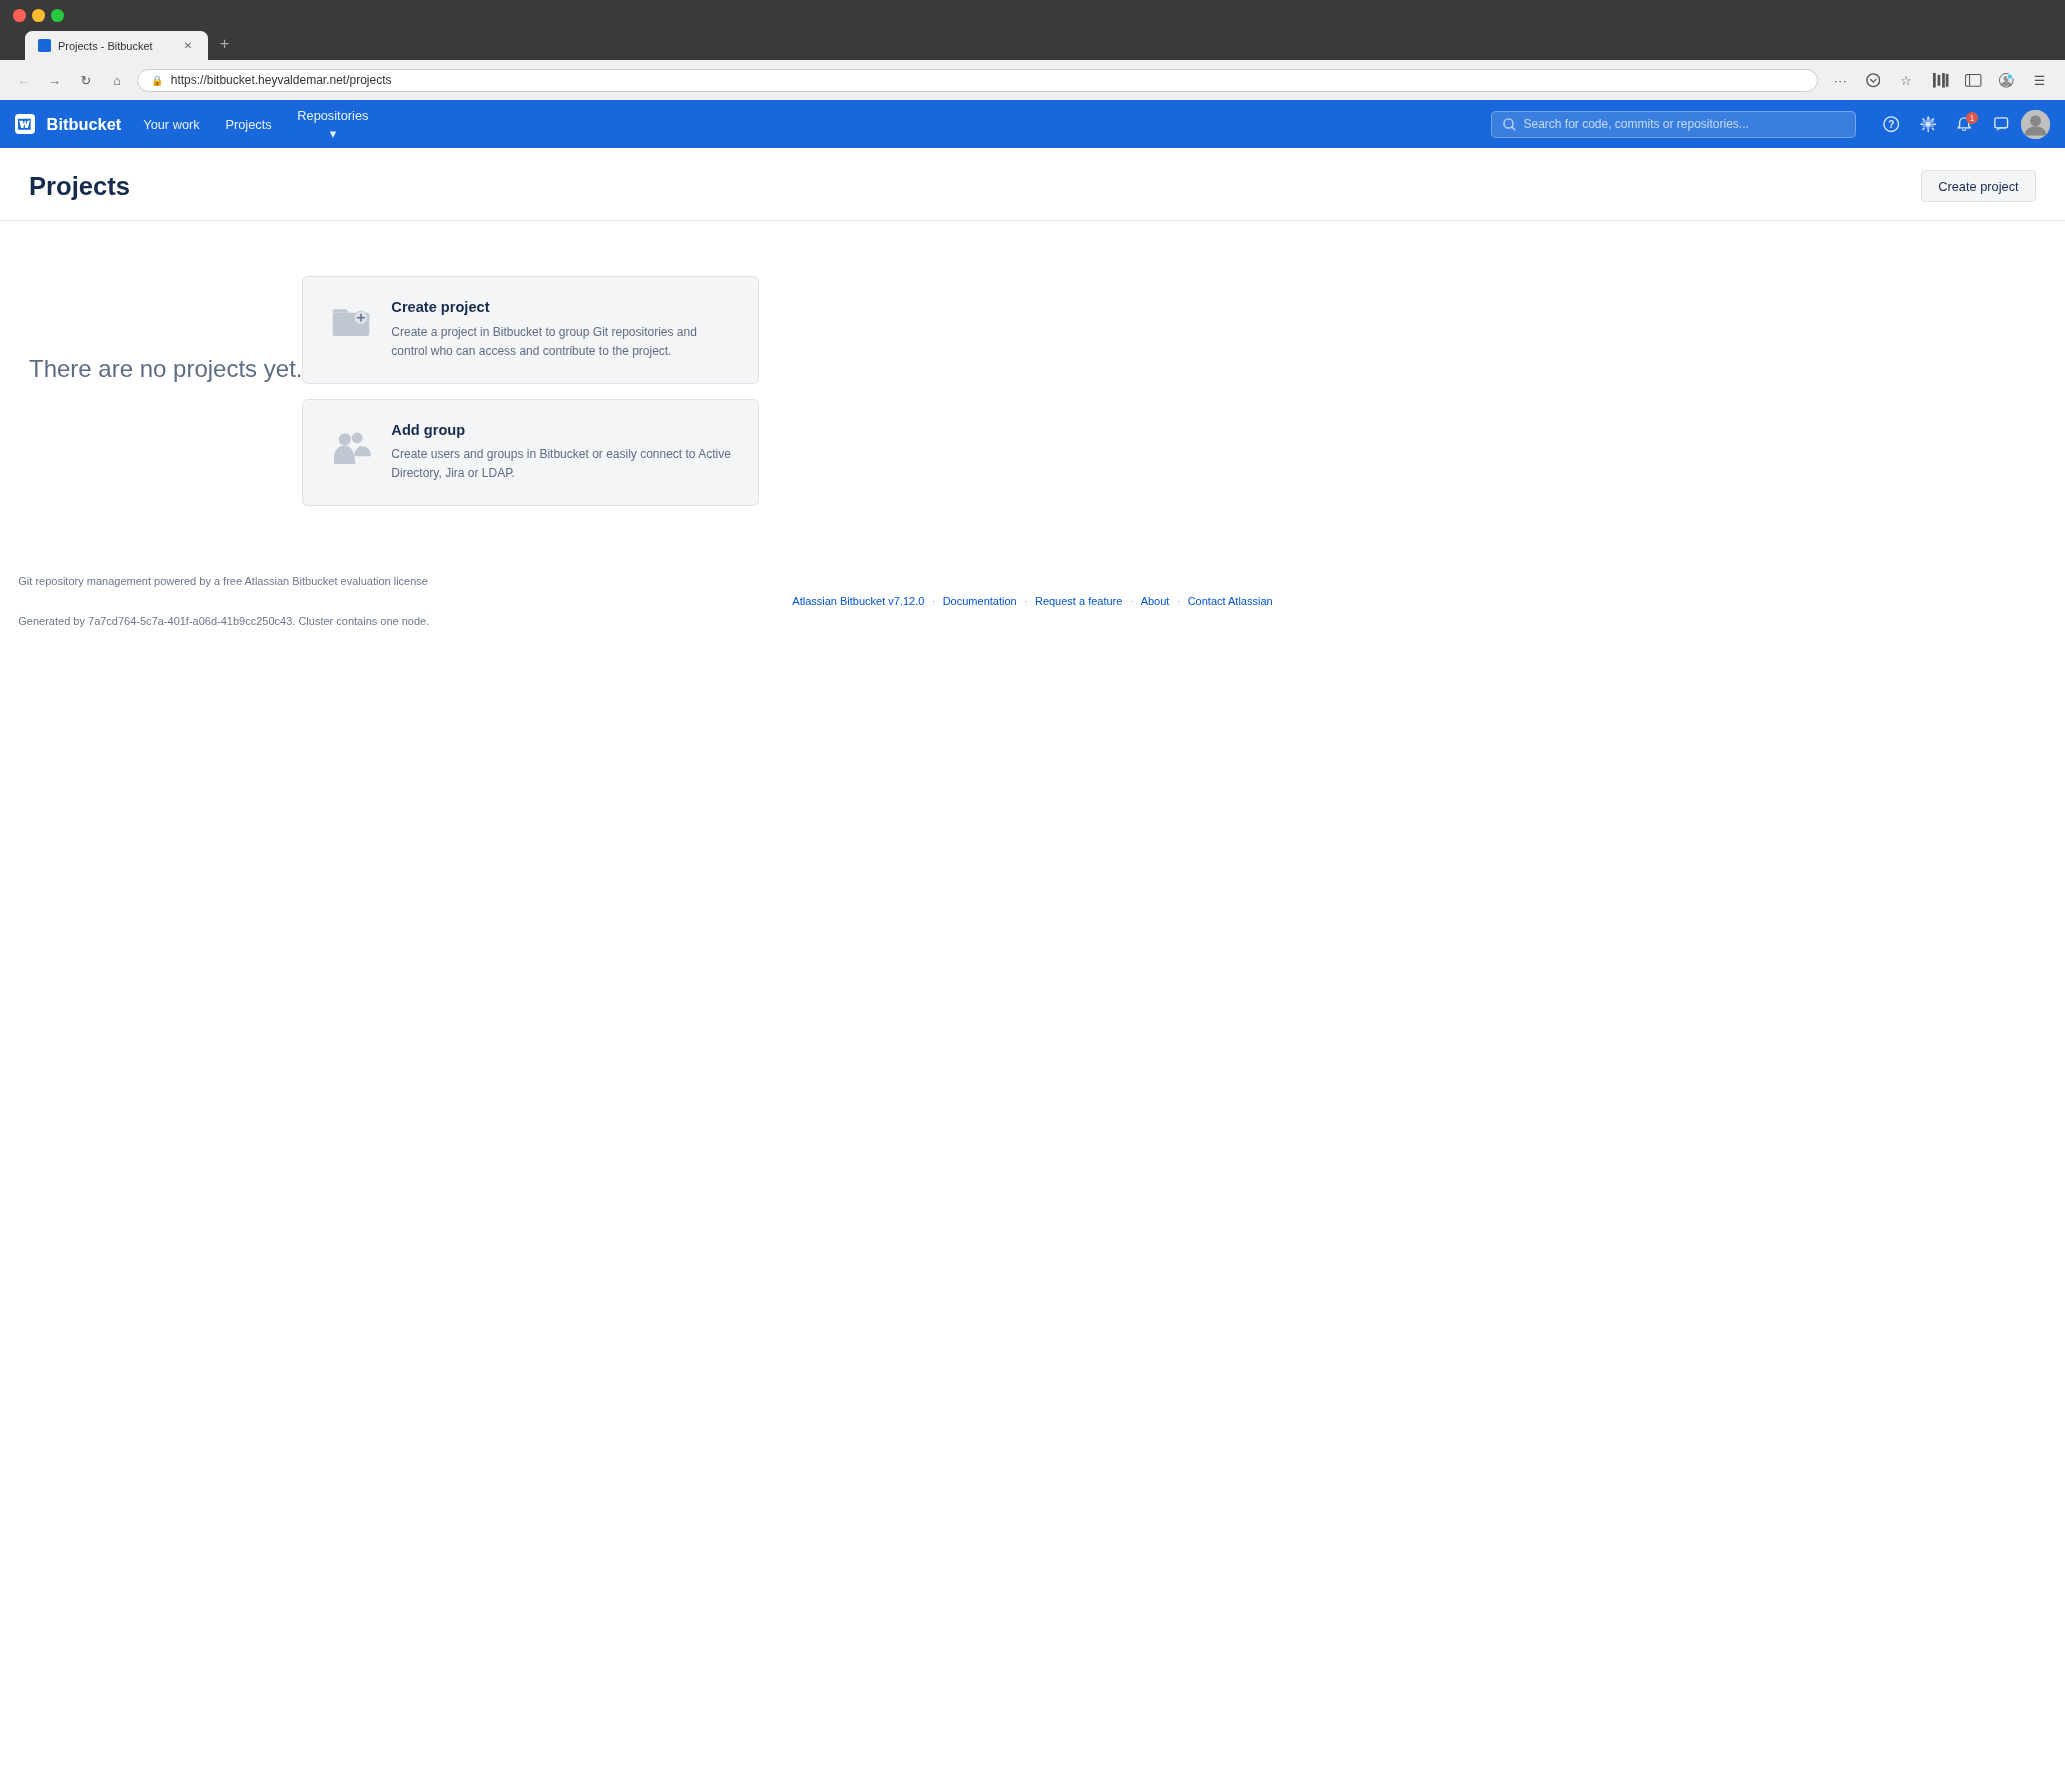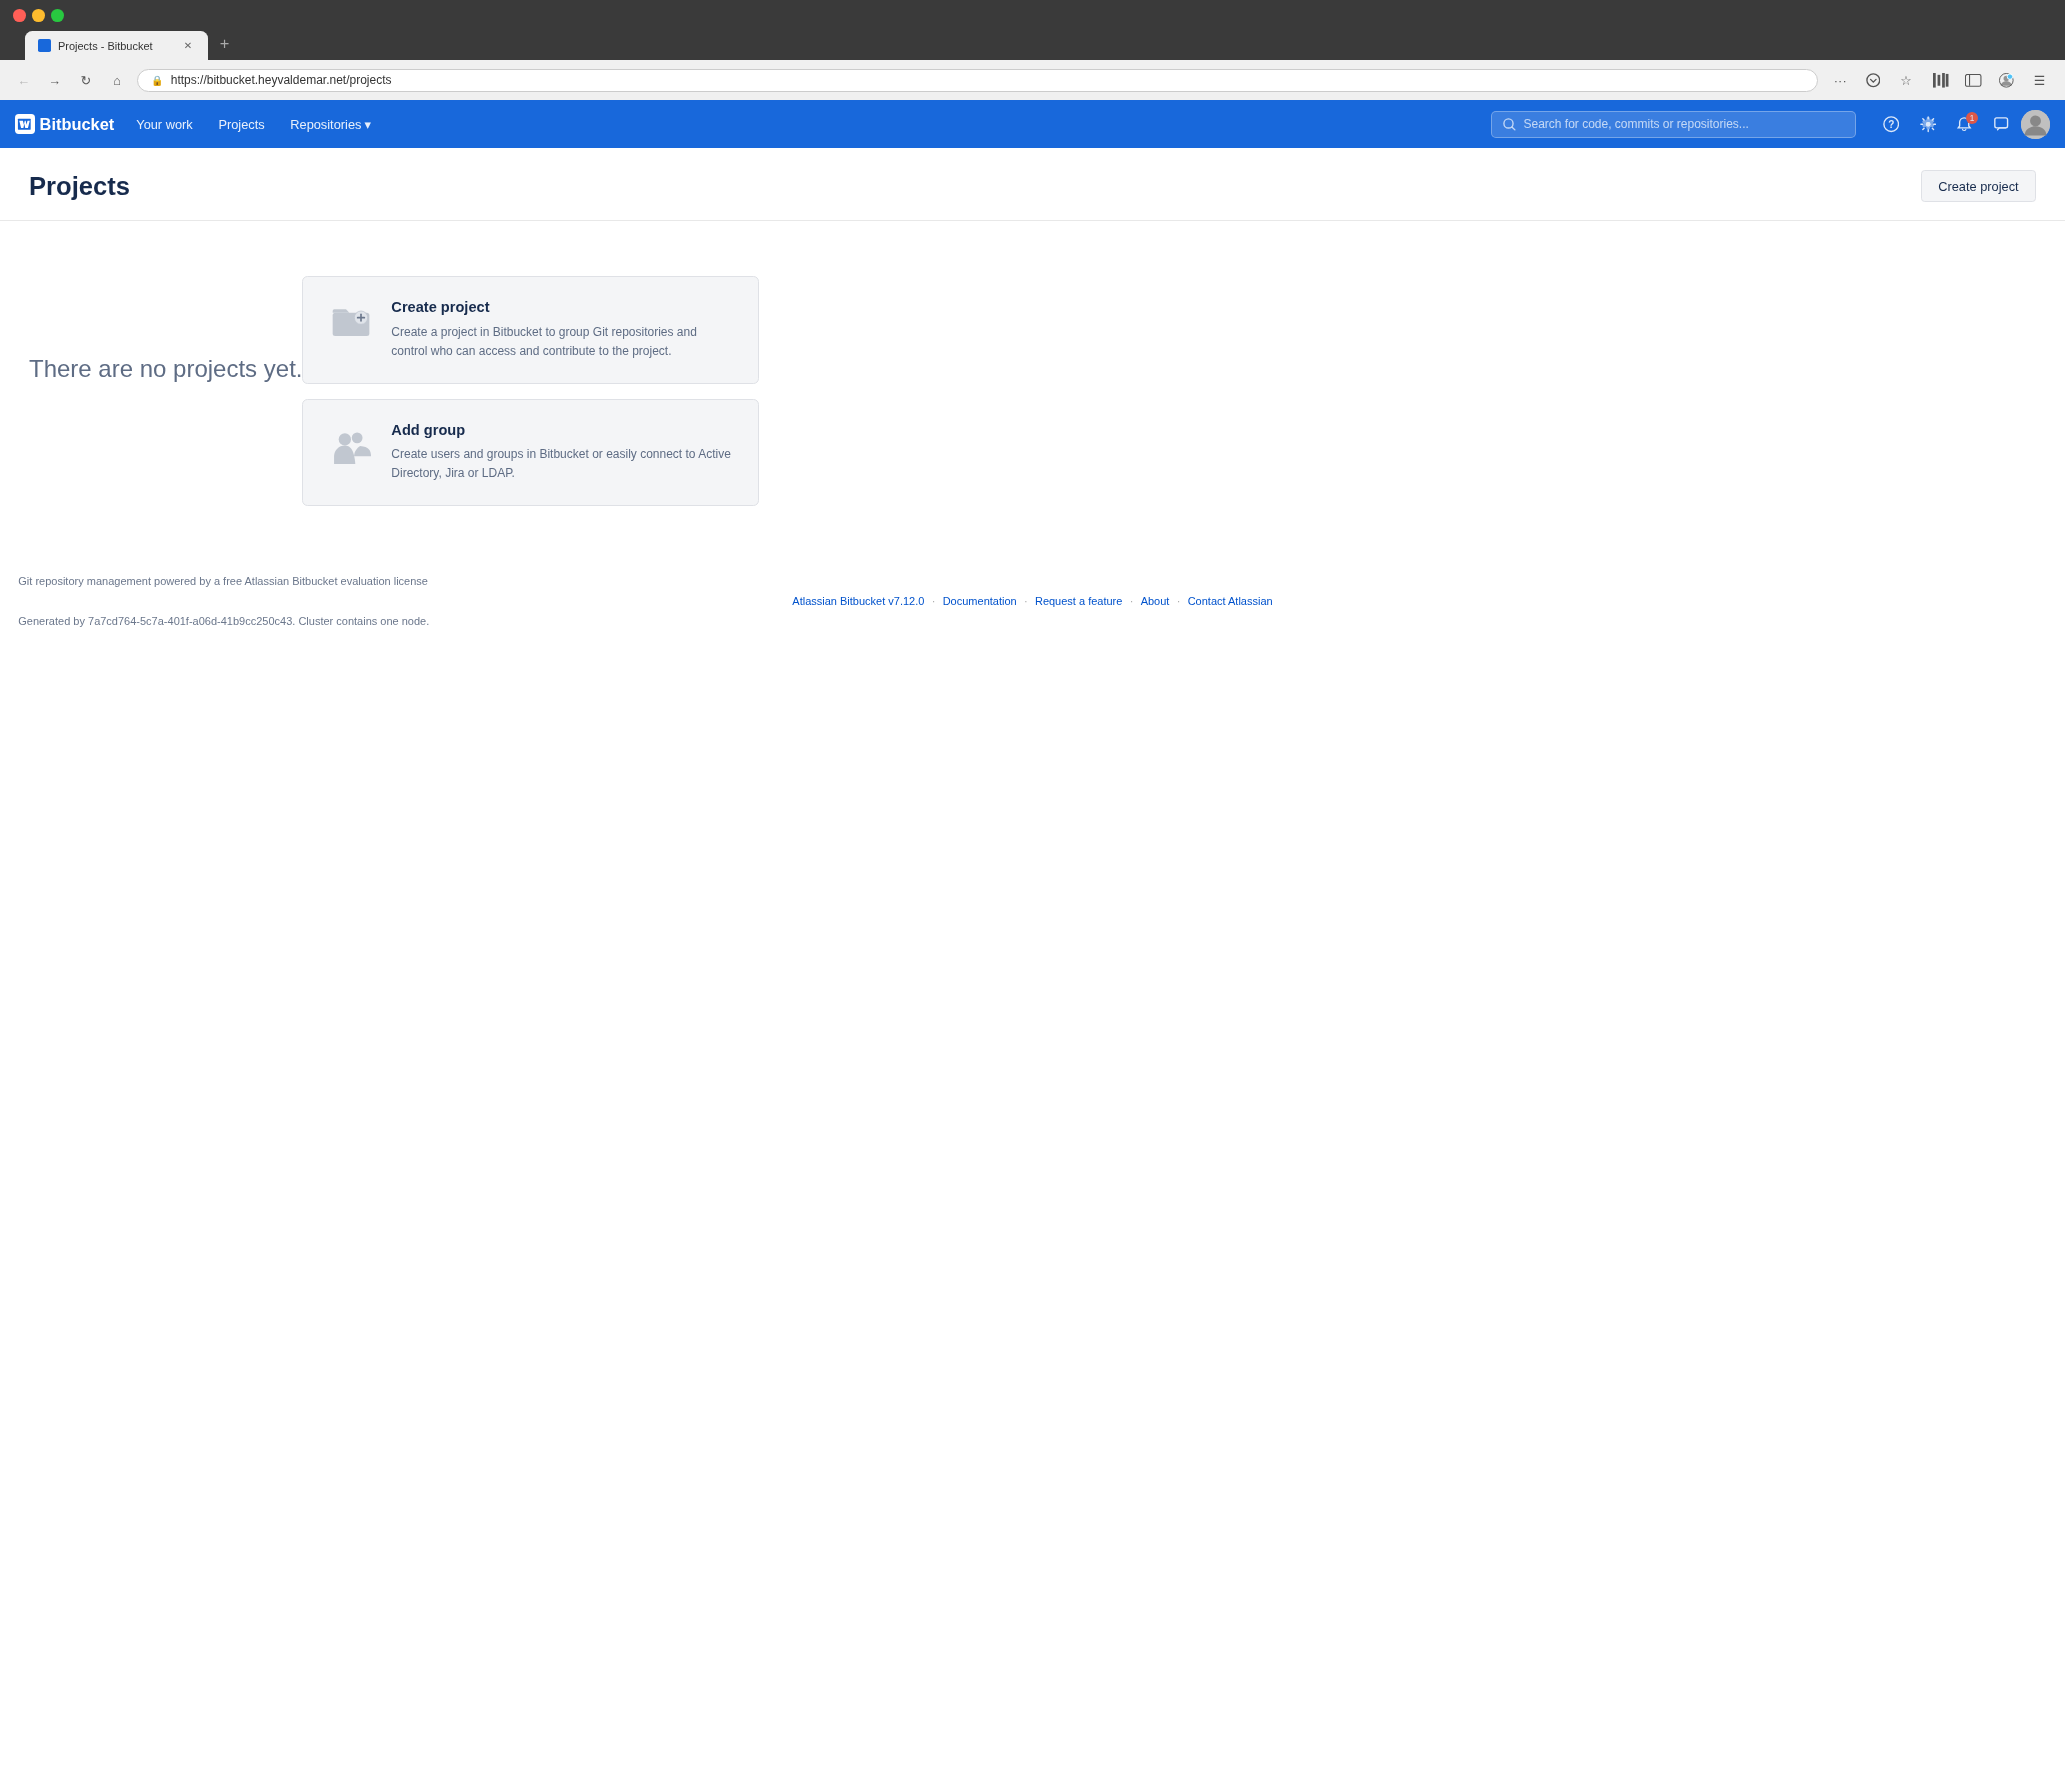--- a/index.html
+++ b/index.html
@@ -135,21 +135,21 @@
       background: #1868db;
       display: flex;
       align-items: center;
       padding: 0 14.6px;
       height: 48px;
       gap: 18.3px;
     }
     .app-logo {
       display: flex;
       align-items: center;
-      gap: 5px;
+      gap: 12px;
       color: #fff;
       font-weight: 700;
       font-size: 16.4px;
       text-decoration: none;
     }
     .logo-icon {
       width: 20px;
       height: 20px;
       background: #fff;
       border-radius: 3.7px;
@@ -163,20 +163,21 @@
       font-size: 12.8px;
       font-weight: 500;
       padding: 5.5px 3.7px;
       opacity: 0.9;
       cursor: pointer;
     }
     .nav-link-repos {
       display: flex;
       align-items: center;
       gap: 3px;
+      flex-direction: column;
     }
     .nav-search {
       flex: 1;
       max-width: 365px;
       margin-left: auto;
     }
     .search-box {
       display: flex;
       align-items: center;
       background: rgba(255,255,255,0.15);

